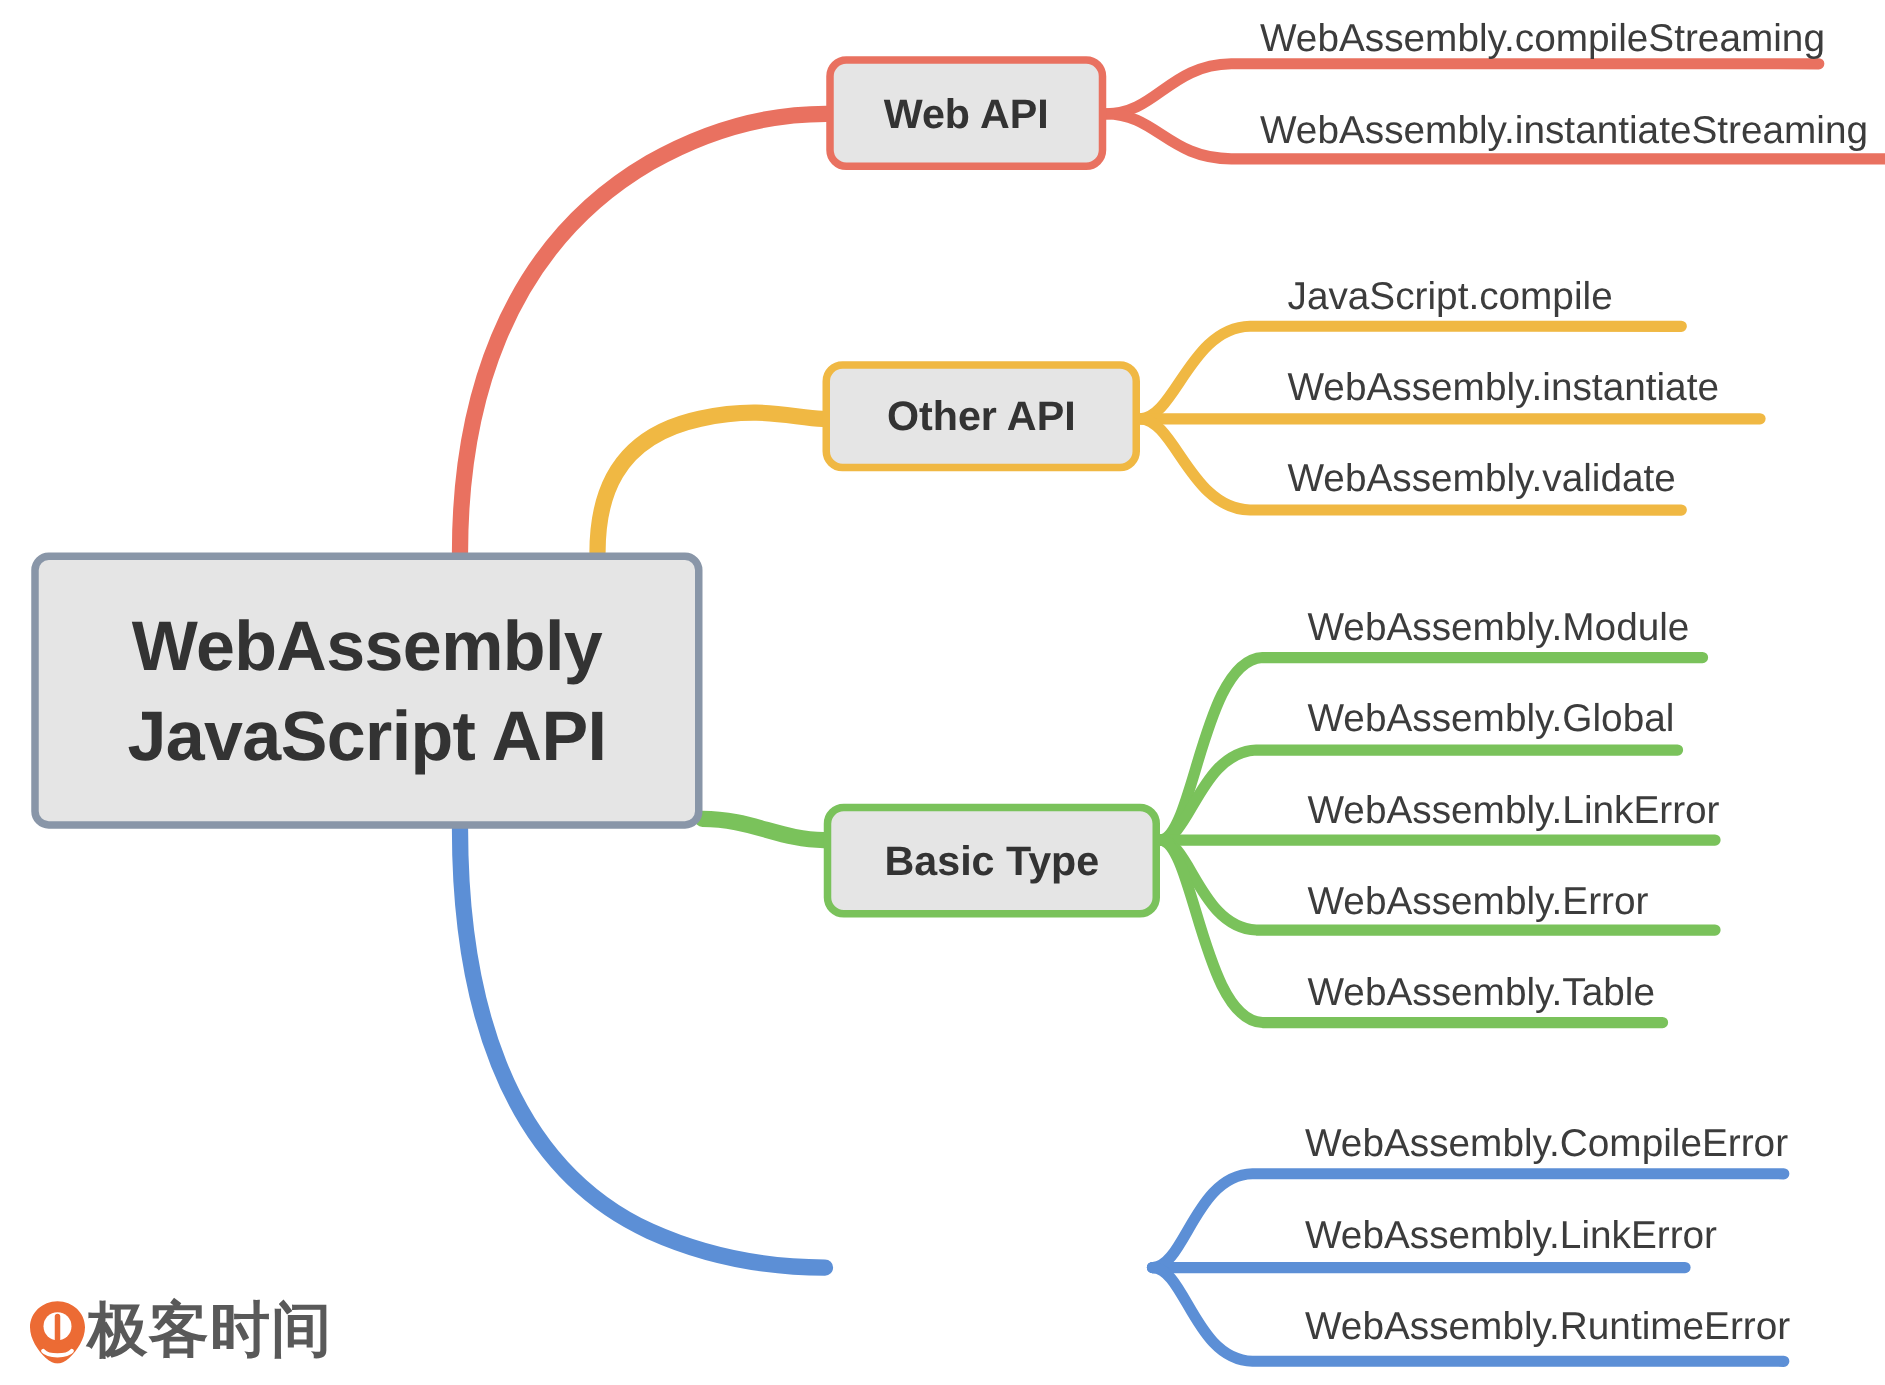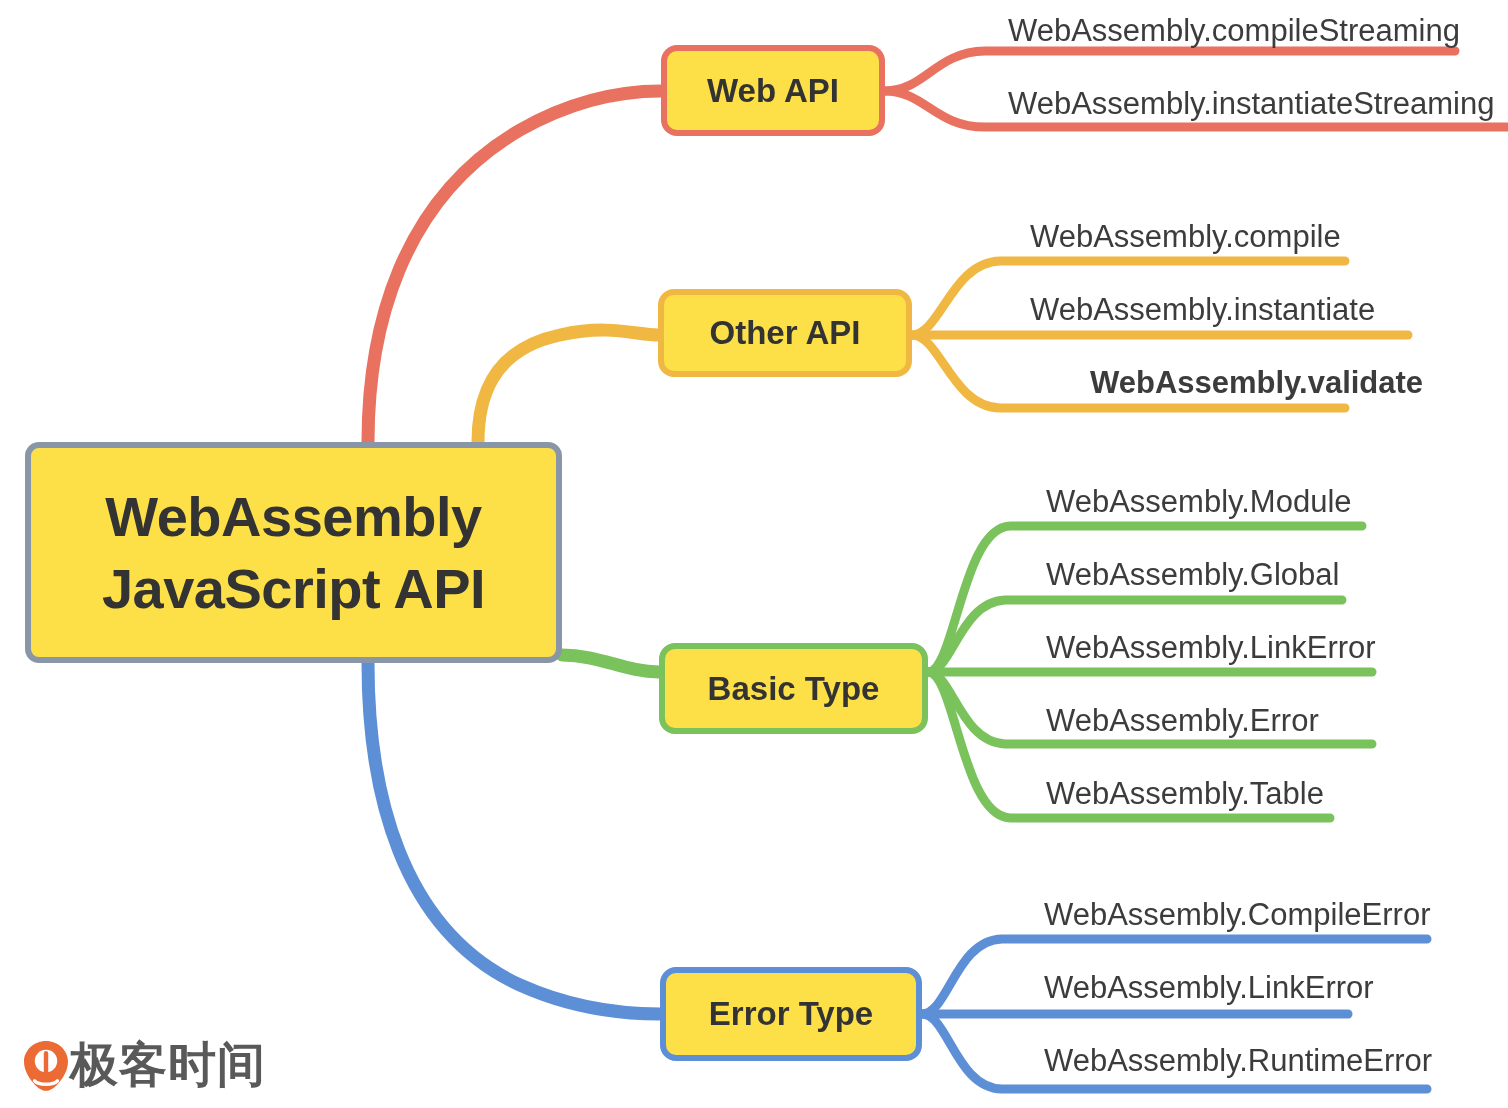--- a/index.html
+++ b/index.html
@@ -22,21 +22,21 @@
   #mindmap-svg {
     position: absolute;
     top: 0;
     left: 0;
     width: 1508px;
     height: 1108px;
   }
   .node-box {
     position: absolute;
     box-sizing: border-box;
-    background: #fde047;
+    background: #e5e5e5;
     display: flex;
     align-items: center;
     justify-content: center;
     text-align: center;
     color: #333333;
   }
   #root-node {
     left: 25px;
     top: 442px;
     width: 537px;
@@ -145,28 +145,27 @@
       <span>JavaScript API</span>
     </span>
   </div>
 
   <div class="node-box branch-node" id="node-web-api">Web API</div>
 
   <div class="node-box branch-node" id="node-other-api">Other API</div>
 
   <div class="node-box branch-node" id="node-basic-type">Basic Type</div>
 
-  <div class="node-box branch-node" id="node-error-type">Error Type</div>
 
   <div class="leaf-label" style="left:1008px; top:15px;">WebAssembly.compileStreaming</div>
   <div class="leaf-label" style="left:1008px; top:88px;text-align:right;">WebAssembly.instantiateStreaming</div>
 
-  <div class="leaf-label" style="left:1030px; top:221px;">WebAssembly.compile</div>
+  <div class="leaf-label" style="left:1030px; top:221px;">JavaScript.compile</div>
   <div class="leaf-label" style="left:1030px; top:294px;">WebAssembly.instantiate</div>
-  <div class="leaf-label" style="left:1090px; top:367px;font-weight:bold;">WebAssembly.validate</div>
+  <div class="leaf-label" style="left:1030px; top:367px;">WebAssembly.validate</div>
 
   <div class="leaf-label" style="left:1046px; top:486px;">WebAssembly.Module</div>
   <div class="leaf-label" style="left:1046px; top:559px;">WebAssembly.Global</div>
   <div class="leaf-label" style="left:1046px; top:632px;">WebAssembly.LinkError</div>
   <div class="leaf-label" style="left:1046px; top:705px;">WebAssembly.Error</div>
   <div class="leaf-label" style="left:1046px; top:778px;">WebAssembly.Table</div>
 
   <div class="leaf-label" style="left:1044px; top:899px;">WebAssembly.CompileError</div>
   <div class="leaf-label" style="left:1044px; top:972px;">WebAssembly.LinkError</div>
   <div class="leaf-label" style="left:1044px; top:1045px;">WebAssembly.RuntimeError</div>

